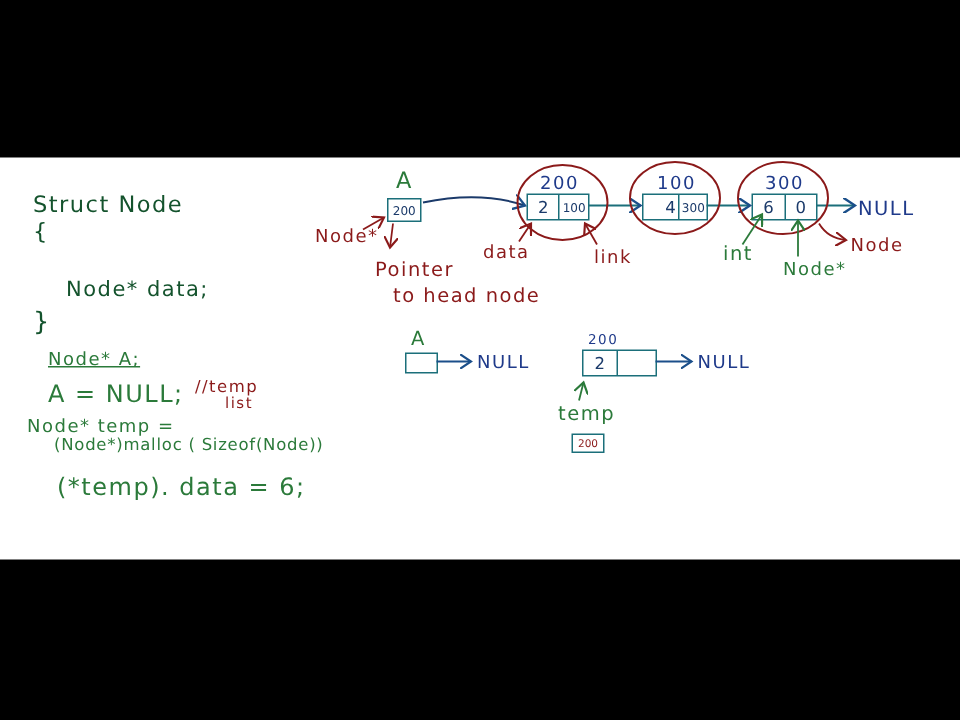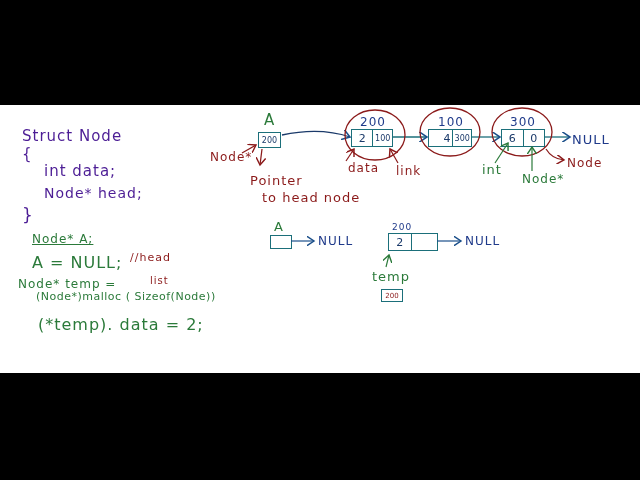--- a/index.html
+++ b/index.html
@@ -4,66 +4,65 @@
 <style>
   html, body { margin: 0; padding: 0; }
   body {
     width: 640px; height: 480px; background: #000; position: relative; overflow: hidden;
     font-family: "DejaVu Sans", sans-serif;
   }
   .board {
     position: absolute; left: 0; top: 105px; width: 640px; height: 268px; background: #fff;
   }
   .t { position: absolute; white-space: nowrap; letter-spacing: 1px; }
-  .black { color: #4c1d95; }
+  .black { color: #14532d; }
   .green { color: #2b7a3a; }
   .red { color: #8b1a1a; }
   .blue { color: #1f3a8a; }
   .box {
     position: absolute; border: 1.5px solid #1b6f7a; background: #fff;
     display: flex; align-items: center; justify-content: center;
     font-size: 11px; color: #1b3a6a;
   }
   .cell { display: flex; align-items: center; justify-content: center; height: 100%; }
   .cell + .cell { border-left: 1.5px solid #1b6f7a; }
   svg.overlay { position: absolute; left: 0; top: 0; }
 </style>
 </head>
 <body>
 
 <div class="board">
 
   <div class="t black" style="left:22px;top:22px;font-size:15px;">Struct Node</div>
   <div class="t black" style="left:22px;top:40px;font-size:15px;">{</div>
-  <div class="t black" style="left:44px;top:57px;font-size:15px;">int data;</div>
-  <div class="t black" style="left:44px;top:80px;font-size:14px;">Node* head;</div>
+  <div class="t black" style="left:44px;top:80px;font-size:14px;">Node* data;</div>
   <div class="t black" style="left:22px;top:100px;font-size:17px;">}</div>
 
   <div class="t green" style="left:32px;top:127px;font-size:12px;text-decoration:underline;">Node* A;</div>
   <div class="t green" style="left:32px;top:148px;font-size:16px;">A = NULL;</div>
-  <div class="t red" style="left:130px;top:146px;font-size:11px;">//head</div>
-  <div class="t red" style="left:150px;top:170px;font-size:10px;">list</div>
+  <div class="t red" style="left:130px;top:146px;font-size:11px;">//temp</div>
+  <div class="t red" style="left:150px;top:159px;font-size:10px;">list</div>
   <div class="t green" style="left:36px;top:185px;font-size:11px;letter-spacing:0.5px;">(Node*)malloc ( Sizeof(Node))</div>
   <div class="t green" style="left:18px;top:172px;font-size:12px;">Node* temp =</div>
-  <div class="t green" style="left:38px;top:210px;font-size:16px;">(*temp). data = 2;</div>
+  <div class="t green" style="left:38px;top:210px;font-size:16px;">(*temp). data = 6;</div>
 
   <div class="t green" style="left:264px;top:6px;font-size:15px;">A</div>
   <div class="box" style="left:258px;top:27px;width:21px;height:14px;font-size:8px;">
     <span>200</span>
   </div>
   <div class="t red" style="left:210px;top:45px;font-size:12px;">Node*</div>
   <div class="t red" style="left:250px;top:68px;font-size:13px;">Pointer</div>
   <div class="t red" style="left:262px;top:85px;font-size:13px;">to head node</div>
 
   <div class="t blue" style="left:360px;top:10px;font-size:12px;">200</div>
   <div class="box" style="left:351px;top:24px;width:40px;height:16px;">
     <div class="cell" style="width:21px;">2</div>
     <div class="cell" style="width:19px;font-size:8px;">100</div>
   </div>
-  <div class="t red" style="left:348px;top:56px;font-size:12px;">data</div>
+  <div class="t red" style="left:322px;top:56px;font-size:12px;">data</div>
   <div class="t red" style="left:396px;top:59px;font-size:12px;">link</div>
 
   <div class="t blue" style="left:438px;top:10px;font-size:12px;">100</div>
   <div class="box" style="left:428px;top:24px;width:42px;height:16px;">
     <div class="cell" style="width:22px;justify-content:flex-end;padding-right:2px;">4</div>
     <div class="cell" style="width:18px;font-size:8px;">300</div>
   </div>
 
   <div class="t blue" style="left:510px;top:10px;font-size:12px;">300</div>
   <div class="box" style="left:501px;top:24px;width:42px;height:16px;">

